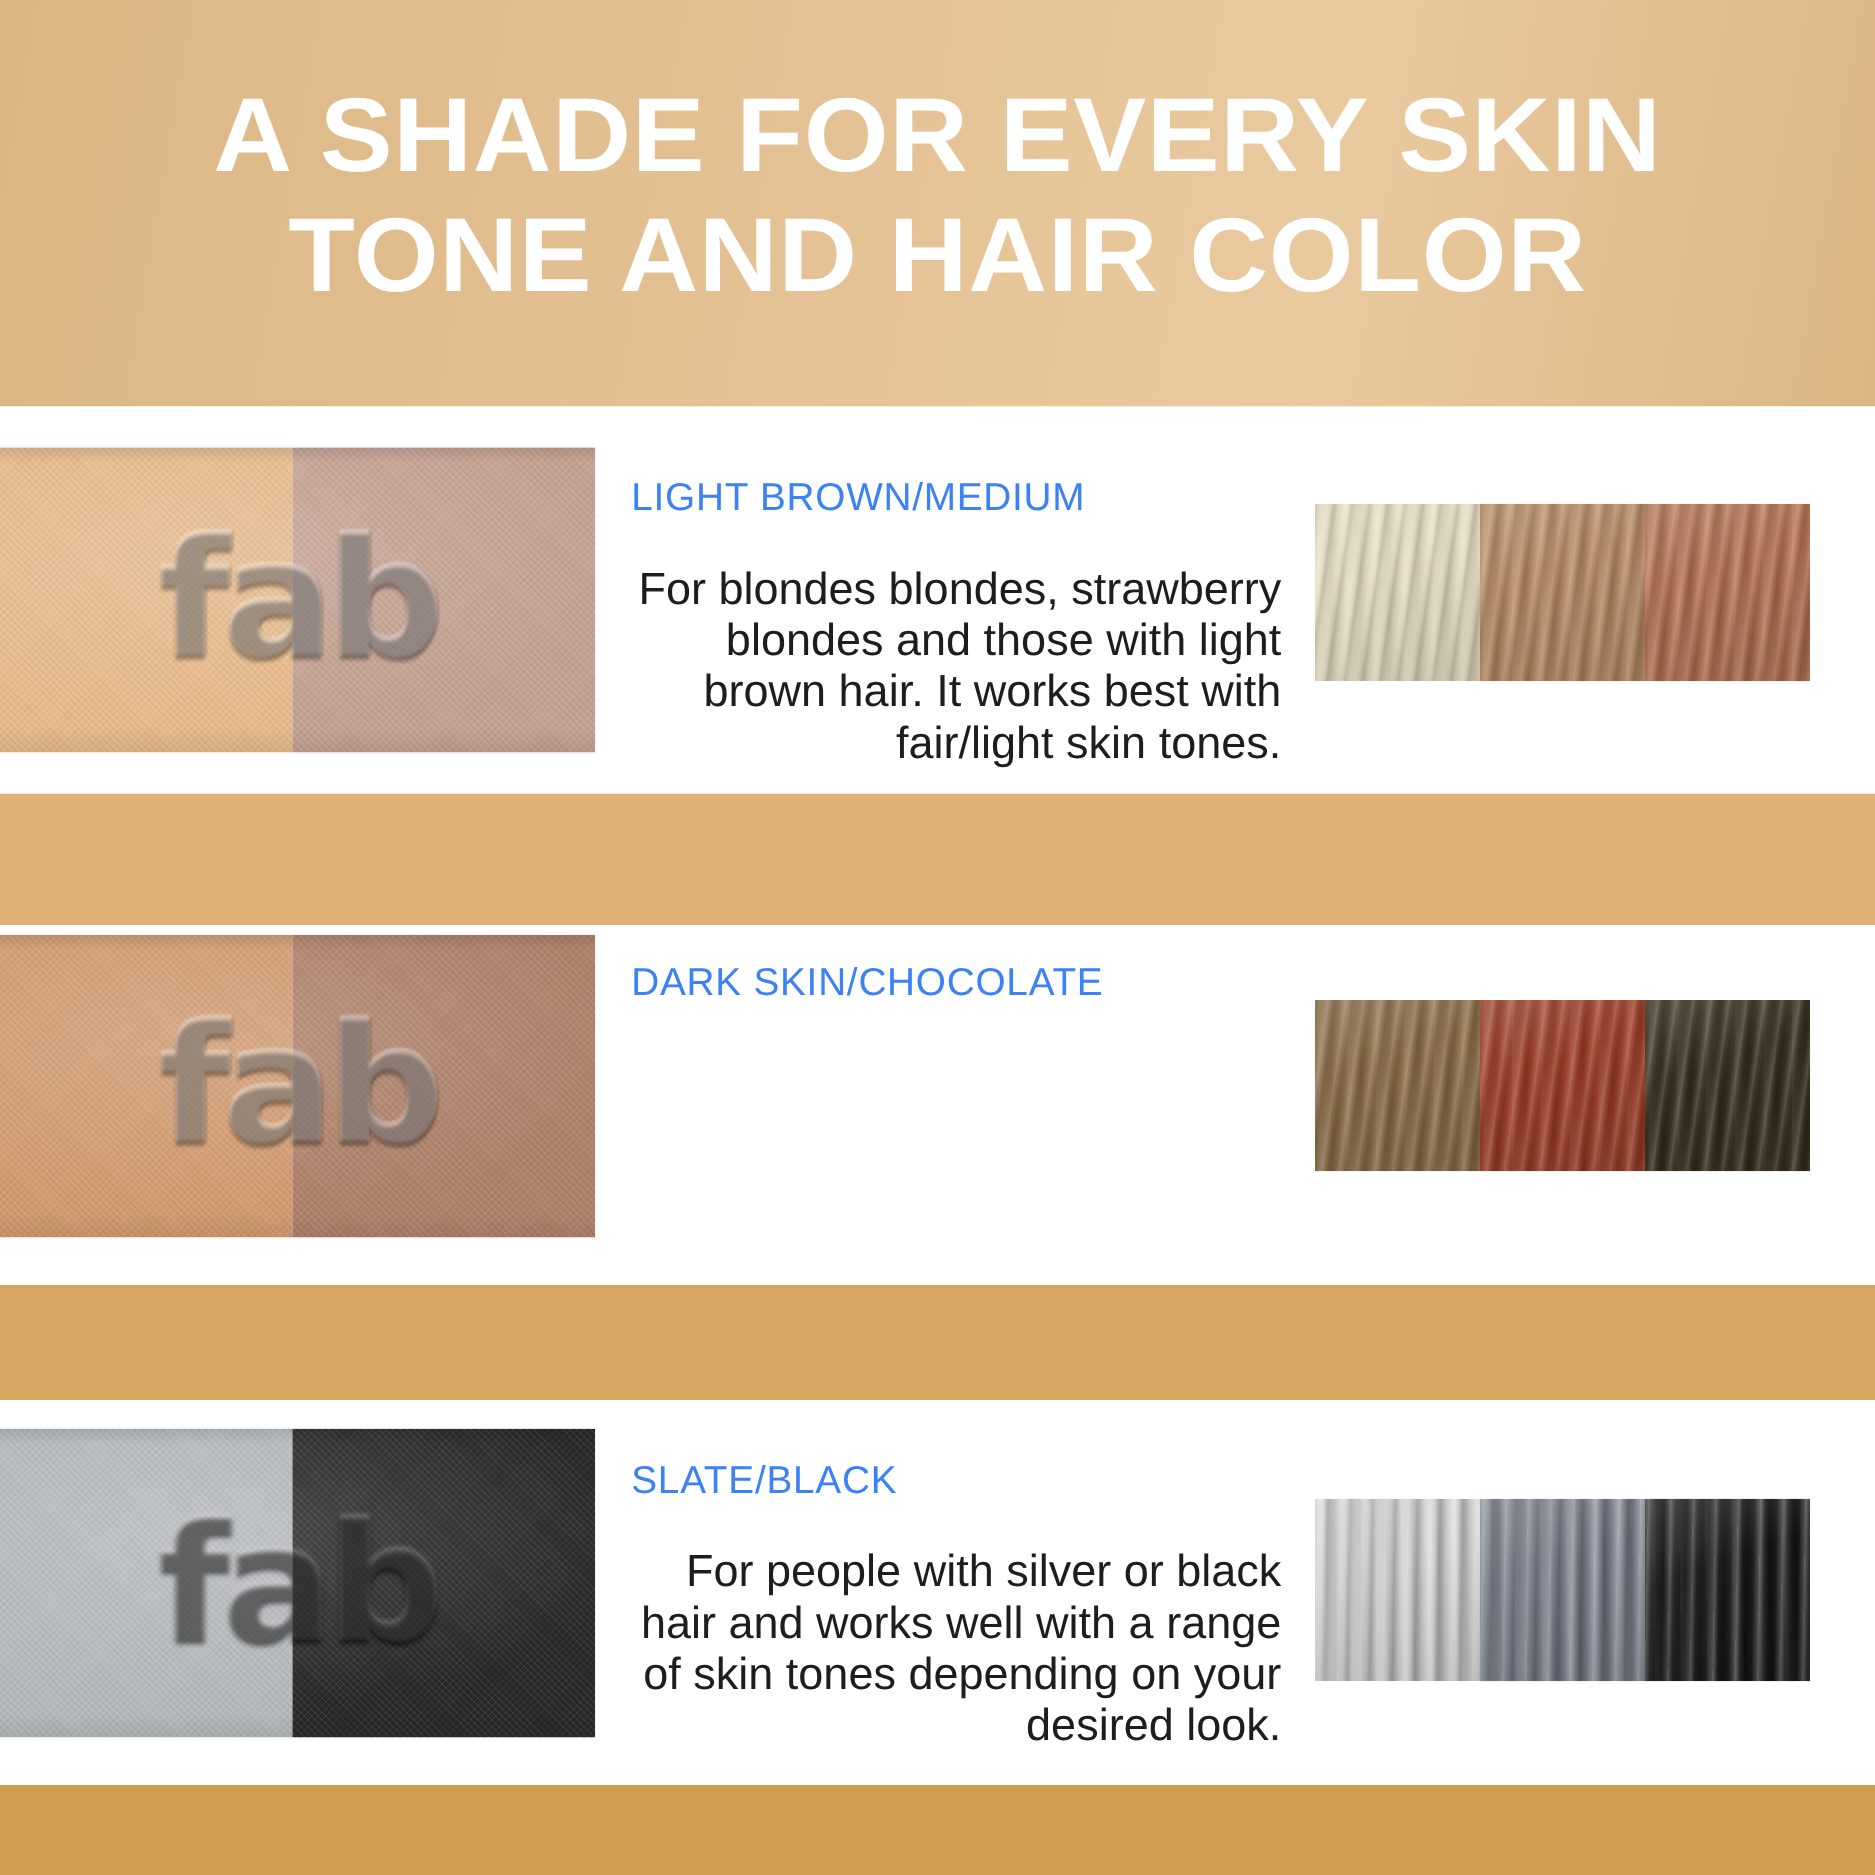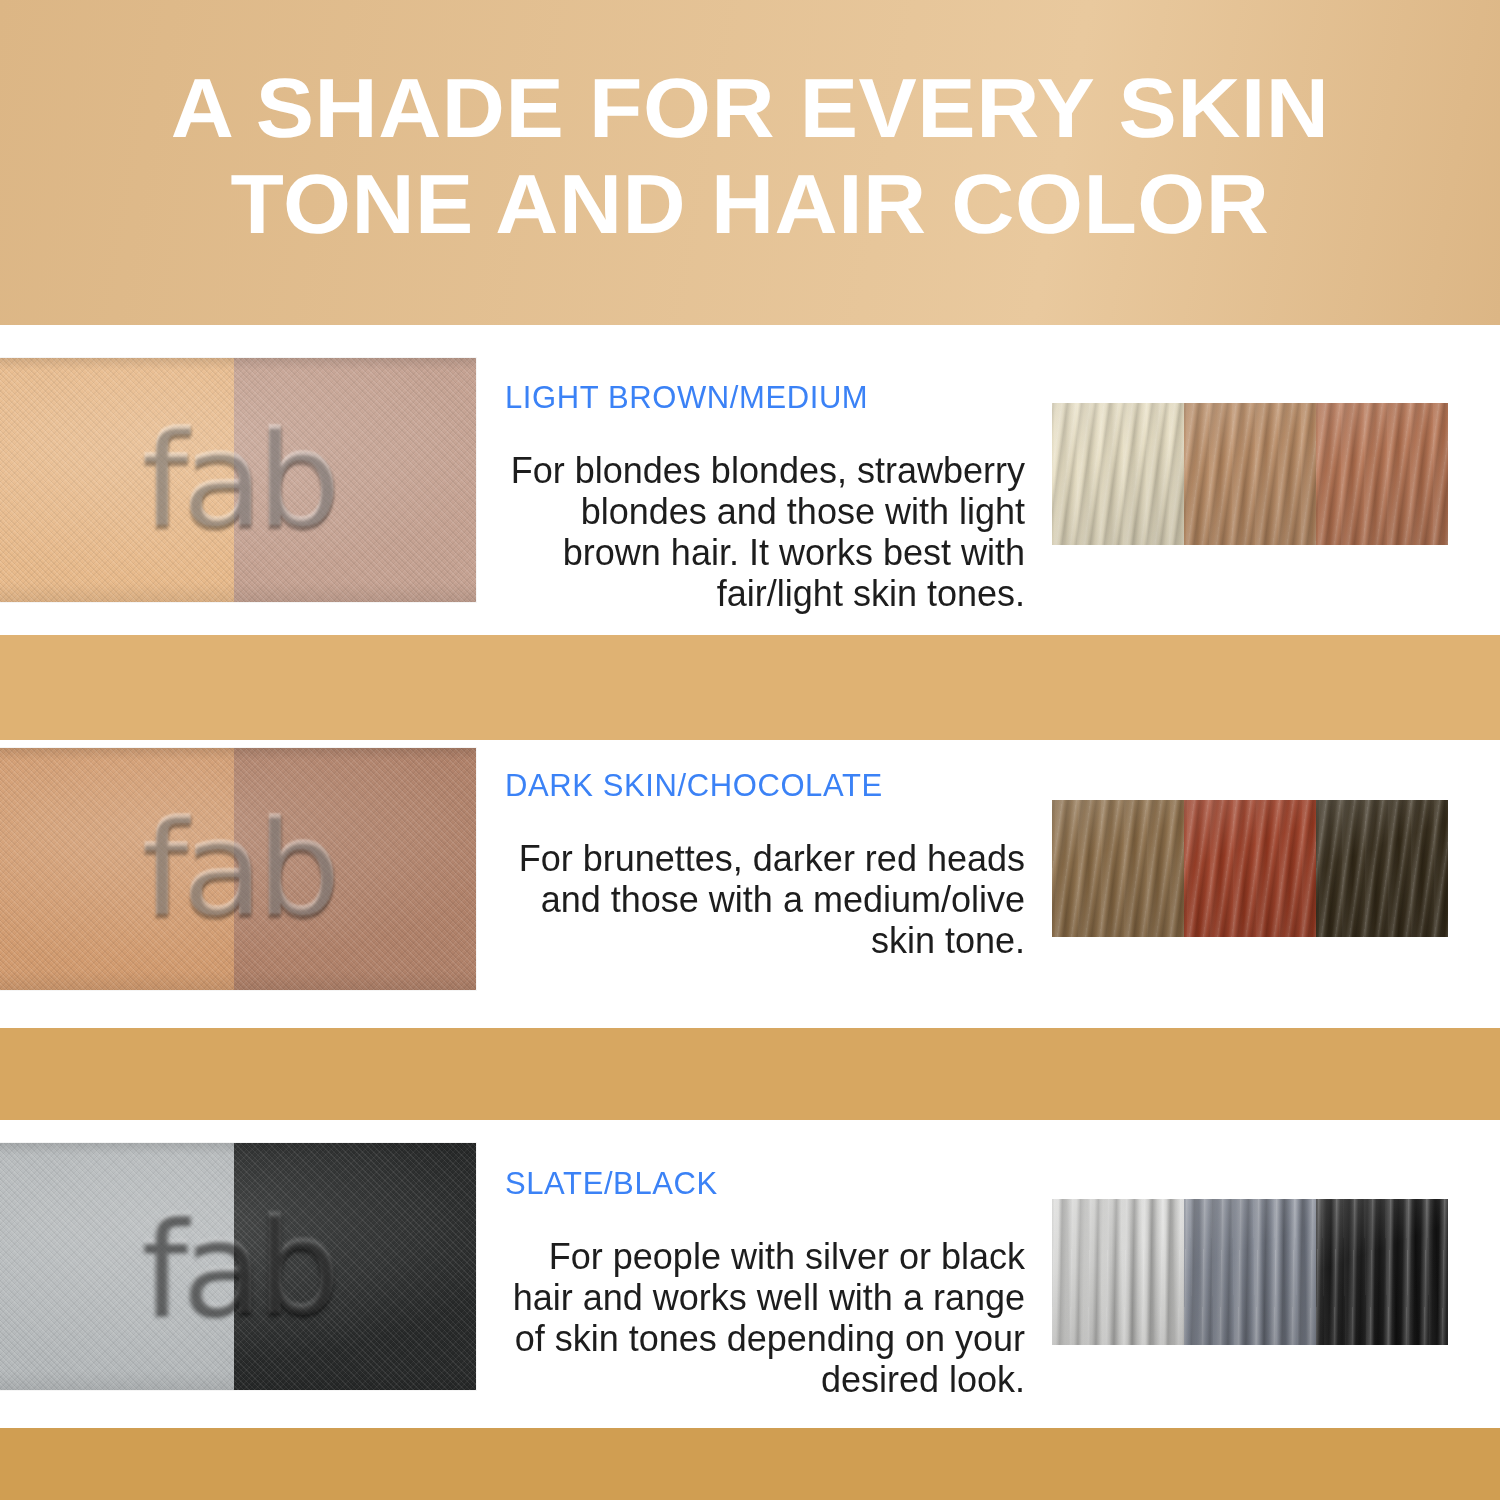--- a/index.html
+++ b/index.html
@@ -62,21 +62,21 @@
       linear-gradient(to bottom,rgba(0,0,0,0.10) 0,rgba(0,0,0,0) 5%,rgba(0,0,0,0) 92%,rgba(0,0,0,0.07) 100%),
       radial-gradient(120% 90% at 35% 35%,rgba(255,255,255,0.16) 0%,rgba(255,255,255,0) 62%);
     pointer-events:none;
   }
   
   .fab-mark{
     position:absolute;
     left:50%;top:50%;
     transform:translate(-50%,-50%);
     font-family:"DejaVu Sans",sans-serif;
-    font-weight:normal;
+    font-weight:bold;
     font-size:132px;
     line-height:1;
     letter-spacing:-6px;
     color:rgba(255,255,255,0.055);
     text-shadow:
        0 3px 3px rgba(0,0,0,0.30),
        0 -2px 2px rgba(255,255,255,0.34),
        2px 0 2px rgba(0,0,0,0.12);
     pointer-events:none;
     user-select:none;
@@ -207,21 +207,20 @@
     <div class="palette" style="top:0;height:242px;">
       <div class="pal-half pal-left" id="s1-pl" style="background: rgb(210, 155, 111);"></div>
       <div class="pal-half pal-right" id="s1-pr" style="background: rgb(176, 129, 105);"></div>
       <div class="pal-tex"></div>
       <div class="pal-vig"></div>
       <div class="fab-mark">fab</div>
     </div>
 
     <div class="copy" style="top:20px;">
       <h2 class="copy-title">DARK SKIN/CHOCOLATE</h2>
-      <p class="copy-body">For brunettes, darker red heads and those with a medium/olive skin tone.</p>
     </div>
 
     <div class="hair" style="left:1052px;top:52px;height:137px;">
       <div class="hair-cell" id="s1-h0" style="background: rgb(138, 107, 69);">
         <div class="hair-tex tex-diag"></div>
         <div class="hair-sheen"></div>
       </div>
       <div class="hair-cell" id="s1-h1" style="background: rgb(157, 59, 34);">
         <div class="hair-tex tex-diag"></div>
         <div class="hair-sheen"></div>

